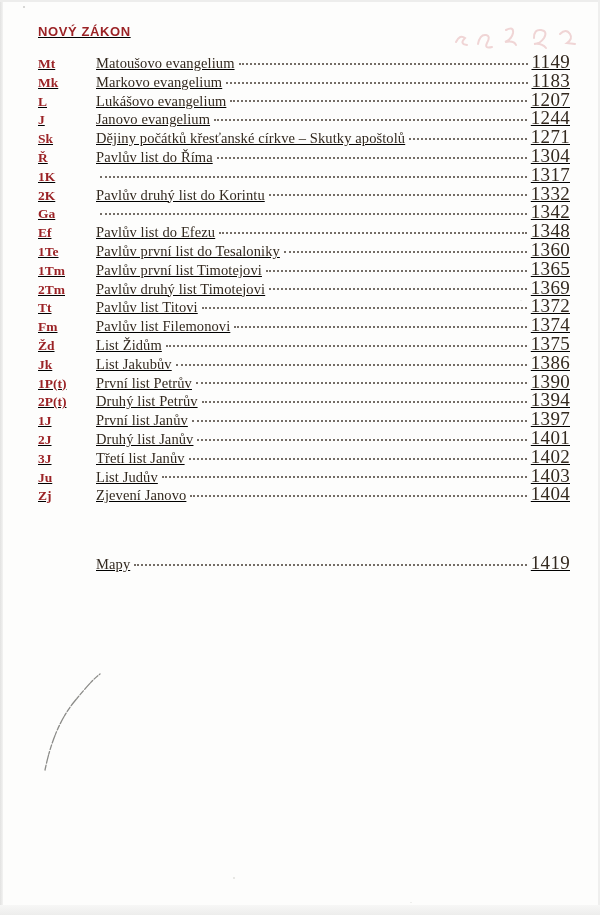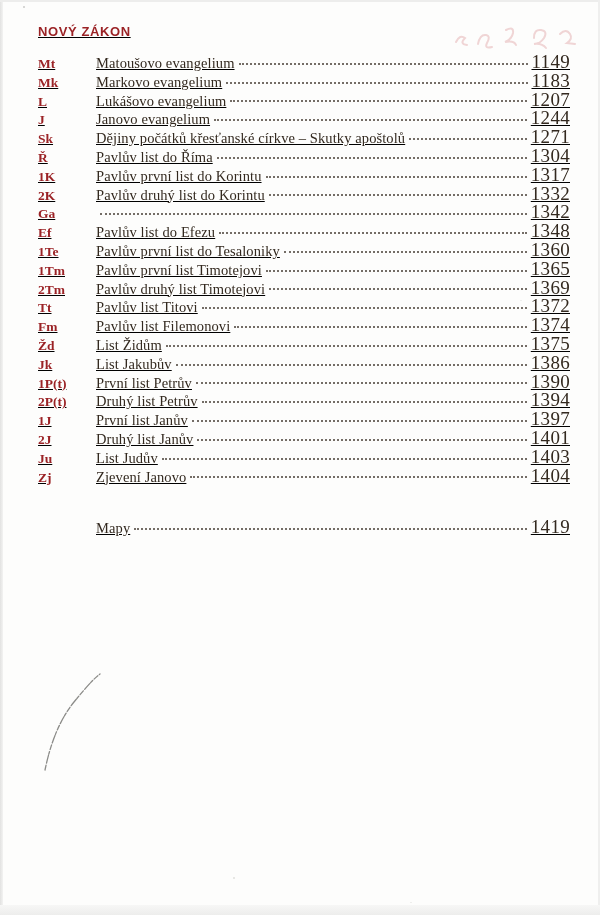--- a/index.html
+++ b/index.html
@@ -63,21 +63,21 @@
     position:relative;
     top:-5px;
     min-width:12px;
   }
   .toc-page{
     flex:0 0 36px;
     text-align:right;
     font-size:19px;
     letter-spacing:0.3px;
   }
-  .extras{margin-top:33px;}
+  .extras{margin-top:50px;}
 
   
   .artifact{position:absolute;pointer-events:none;}
   .smudge{
     left:448px;top:20px;width:135px;height:38px;
     opacity:0.55;filter:blur(0.7px);
   }
   .pencil-mark{
     left:32px;top:648px;width:120px;height:140px;
     opacity:0.7;
@@ -134,21 +134,20 @@
 
   <div class="toc-row">
     <span class="toc-abbr">Ř</span>
     <span class="toc-title">Pavlův list do Říma</span>
     <span class="toc-dots"></span>
     <span class="toc-page">1304</span>
   </div>
 
   <div class="toc-row">
     <span class="toc-abbr">1K</span>
-    <span class="toc-title">Pavlův první list do Korintu</span>
     <span class="toc-dots"></span>
     <span class="toc-page">1317</span>
   </div>
 
   <div class="toc-row">
     <span class="toc-abbr">2K</span>
     <span class="toc-title">Pavlův druhý list do Korintu</span>
     <span class="toc-dots"></span>
     <span class="toc-page">1332</span>
   </div>
@@ -239,20 +238,26 @@
     <span class="toc-page">1397</span>
   </div>
 
   <div class="toc-row">
     <span class="toc-abbr">2J</span>
     <span class="toc-title">Druhý list Janův</span>
     <span class="toc-dots"></span>
     <span class="toc-page">1401</span>
   </div>
 
+  <div class="toc-row">
+    <span class="toc-abbr">3J</span>
+    <span class="toc-title">Třetí list Janův</span>
+    <span class="toc-dots"></span>
+    <span class="toc-page">1402</span>
+  </div>
 
   <div class="toc-row">
     <span class="toc-abbr">Ju</span>
     <span class="toc-title">List Judův</span>
     <span class="toc-dots"></span>
     <span class="toc-page">1403</span>
   </div>
 
   <div class="toc-row">
     <span class="toc-abbr">Zj</span>

